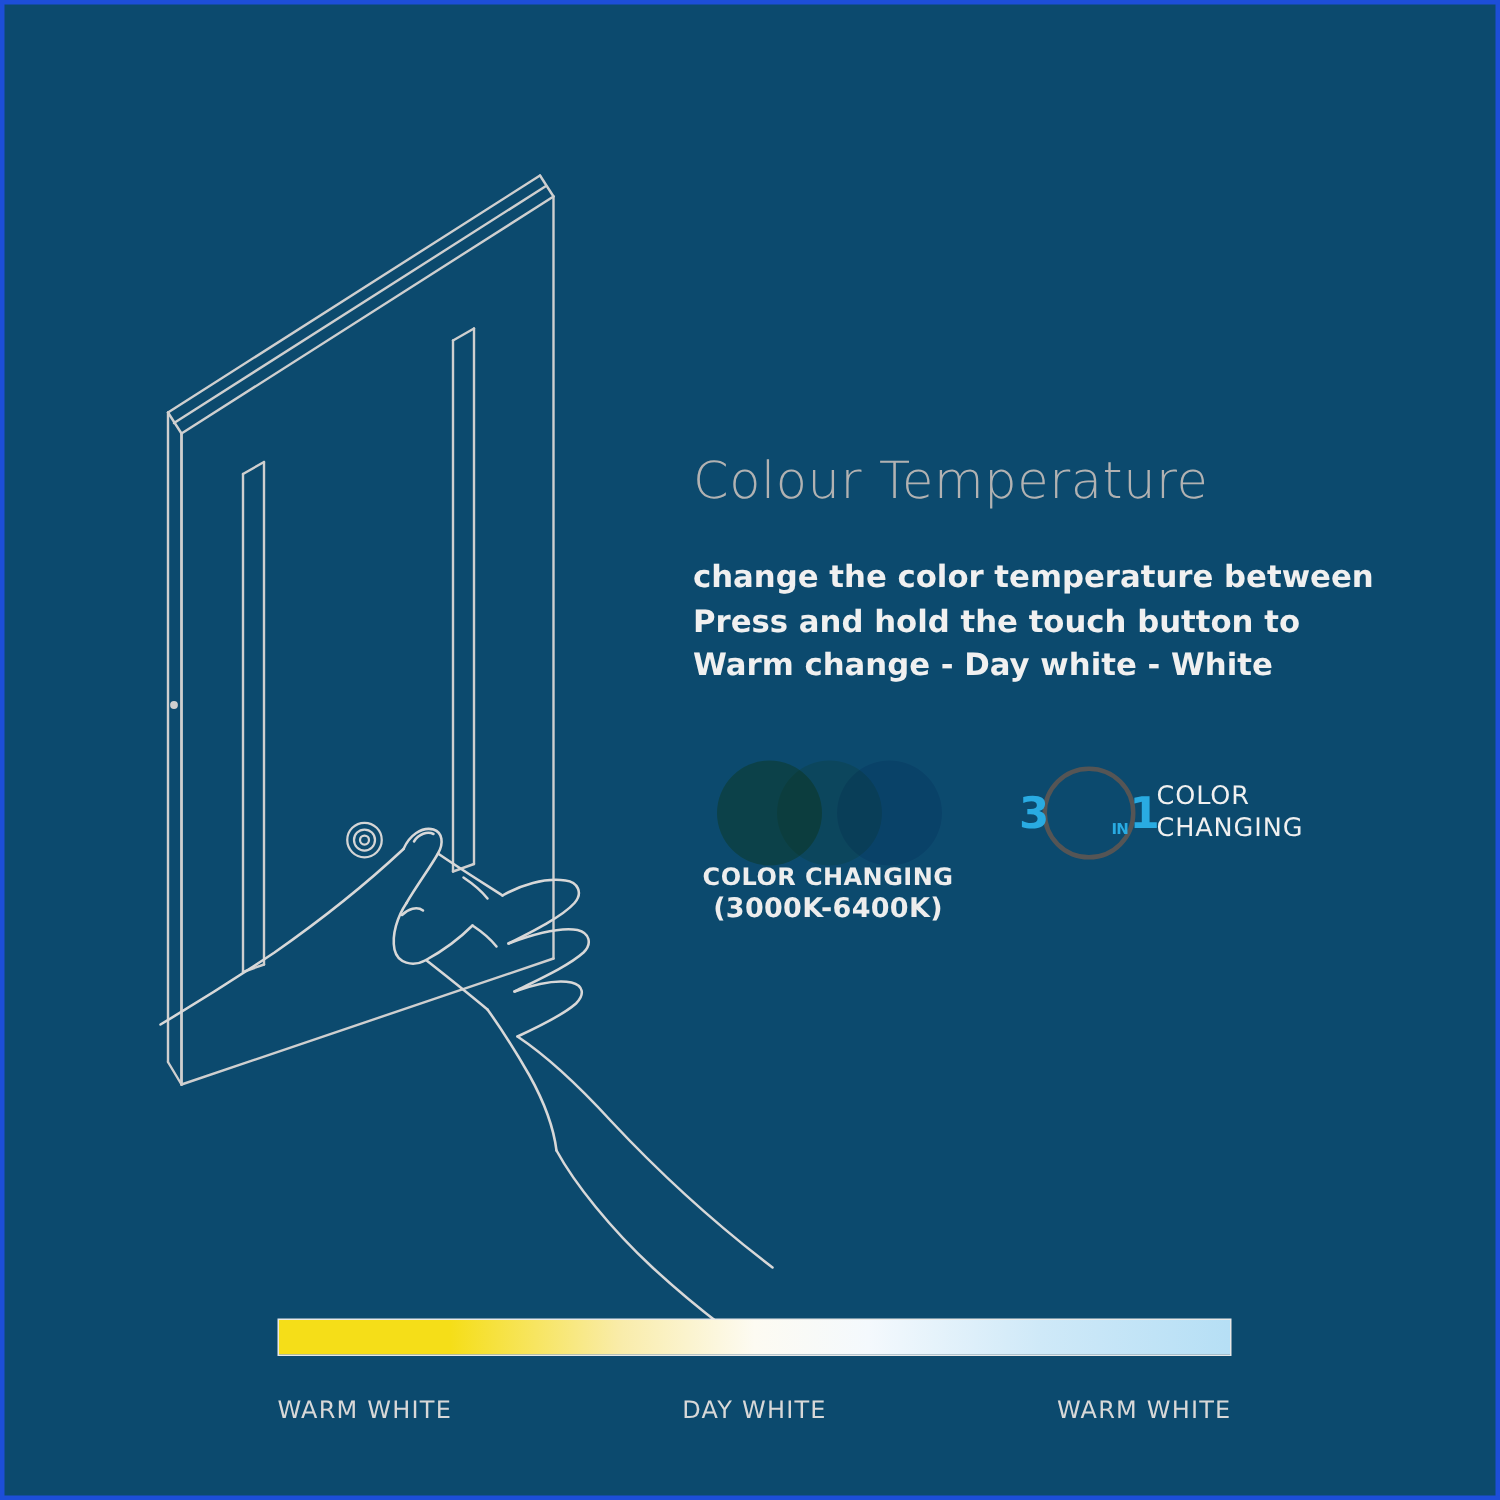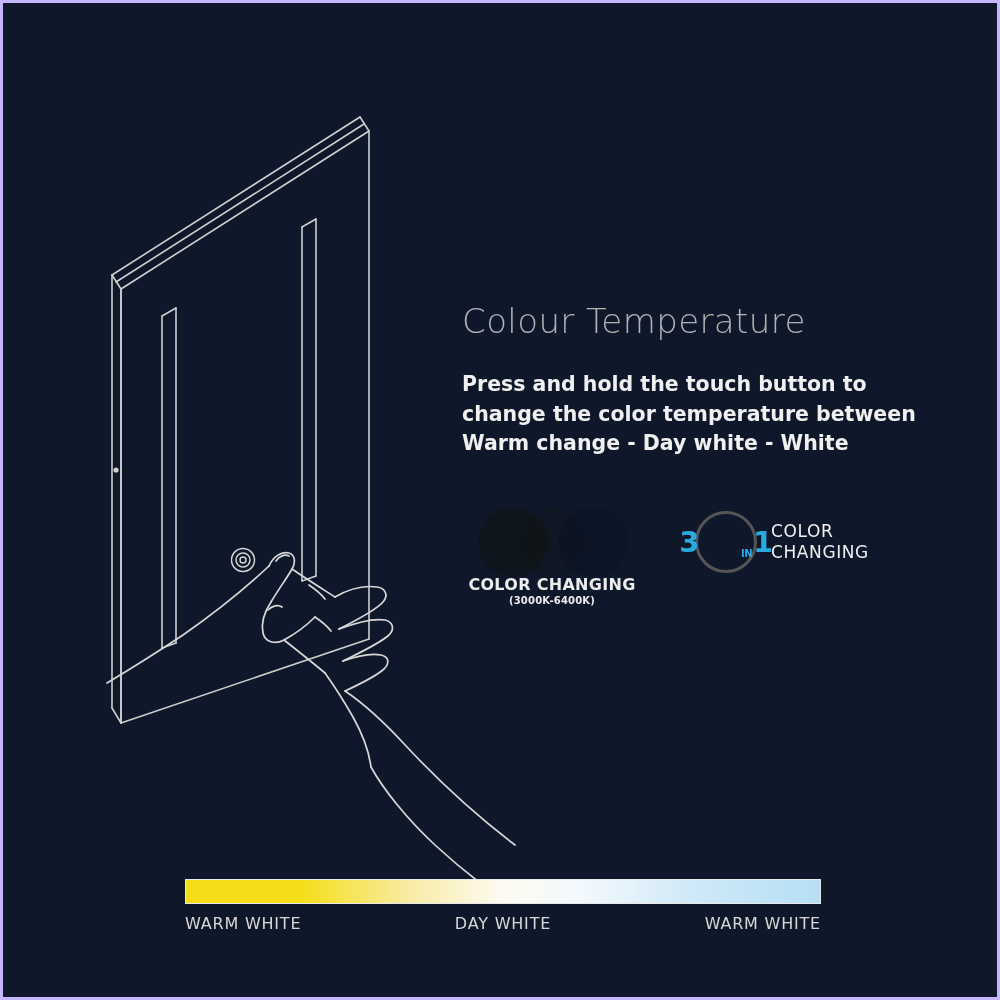--- a/index.html
+++ b/index.html
@@ -11,23 +11,23 @@
     width: 1000px;
     height: 1000px;
     overflow: hidden;
     font-family: "Liberation Sans", sans-serif;
   }
 
   #canvas {
     position: relative;
     width: 1000px;
     height: 1000px;
-    background: #0f172a;
+    background: #0c4a6e;
     box-sizing: border-box;
-    border: 3px solid #c4b5fd;
+    border: 3px solid #1d4ed8;
     overflow: hidden;
   }
 
   
   #illustration {
     position: absolute;
     left: 60px;
     top: 80px;
     width: 600px;
     height: 800px;
@@ -104,21 +104,21 @@
   }
   #cc-label .cc-main {
     display: block;
     font-size: 16px;
     font-weight: bold;
     letter-spacing: 0.3px;
     line-height: 1.15;
   }
   #cc-label .cc-sub {
     display: block;
-    font-size: 10px;
+    font-size: 18px;
     font-weight: bold;
     letter-spacing: 0.2px;
     line-height: 1.3;
   }
 
   
   #three-in-one {
     position: absolute;
     left: 233px;
     top: 8px;
@@ -194,21 +194,21 @@
         #b6dff5 100%);
   }
   #scale-labels {
     position: relative;
     width: 636px;
     height: 22px;
     margin-top: 10px;
   }
   .scale-label {
     position: absolute;
-    top: 0;
+    top: 16px;
     color: #d8d8d8;
     font-family: "DejaVu Sans", sans-serif;
     font-size: 16px;
     letter-spacing: 0.8px;
     white-space: nowrap;
     text-align: center;
   }
   #scale-label-0 { left: 0px; }
   #scale-label-1 { left: 50%; transform: translateX(-50%); }
   #scale-label-2 { right: 0px; }
@@ -289,22 +289,22 @@
         <path d="M308 684 C320 706, 344 736, 372 762 C398 786, 424 806, 448 822"></path>
 
         <path d="M206 483 C190 498, 160 524, 120 552 C90 572, 64 588, 44 600"></path>
       </g>
     </svg>
   </div>
 
   <div id="text-block">
     <h1 id="page-title">Colour Temperature</h1>
     <p id="description">
+      <span class="line">change the color temperature between</span>
       <span class="line">Press and hold the touch button to</span>
-      <span class="line">change the color temperature between</span>
       <span class="line">Warm change - Day white - White</span>
     </p>
   </div>
 
   <div id="badges">
 
     <div id="cc-badge">
       <div id="cc-circles">
         <div class="cc-circle" id="cc-c1"></div>
         <div class="cc-circle" id="cc-c2"></div>

